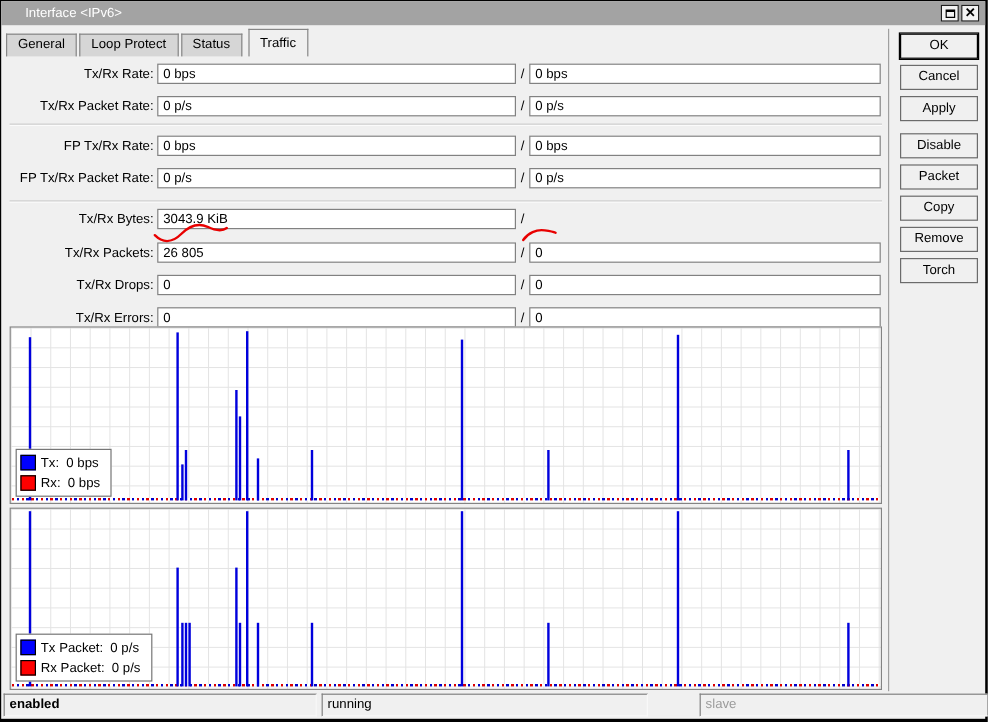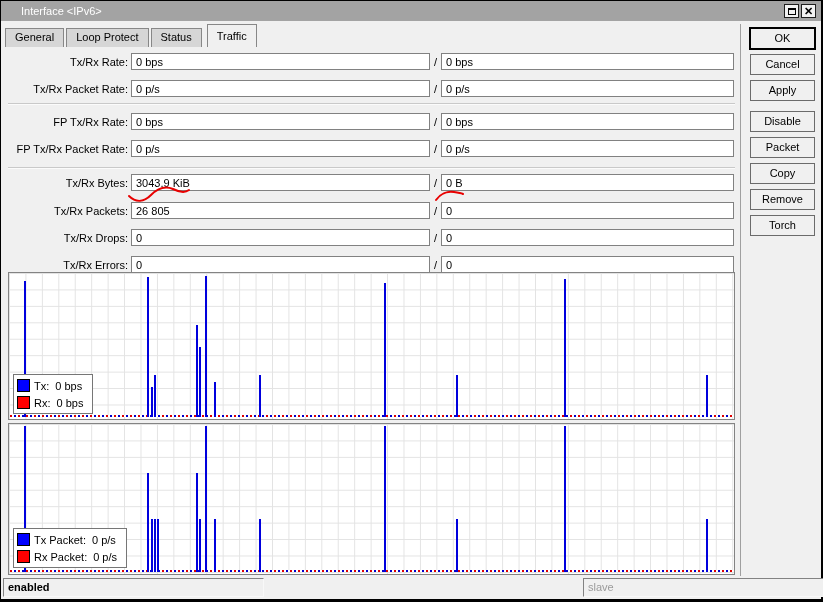--- a/index.html
+++ b/index.html
@@ -104,21 +104,20 @@
     <div class="flabel r3">FP Tx/Rx Packet Rate:</div>
     <div class="field f1 r3">0 p/s</div>
     <div class="slash r3">/</div>
     <div class="field f2 r3">0 p/s</div>
 
     <div class="sep sep2"></div>
 
     <div class="flabel r4">Tx/Rx Bytes:</div>
     <div class="field f1 r4">3043.9 KiB</div>
     <div class="slash r4">/</div>
-    <div class="field f2 r4">0 B</div>
 
     <div class="flabel r5">Tx/Rx Packets:</div>
     <div class="field f1 r5">26 805</div>
     <div class="slash r5">/</div>
     <div class="field f2 r5">0</div>
 
     <div class="flabel r6">Tx/Rx Drops:</div>
     <div class="field f1 r6">0</div>
     <div class="slash r6">/</div>
     <div class="field f2 r6">0</div>
@@ -192,20 +191,21 @@
     <div class="sbtn default b0">OK</div>
     <div class="sbtn b1">Cancel</div>
     <div class="sbtn b2">Apply</div>
     <div class="sbtn b3">Disable</div>
     <div class="sbtn b4">Packet</div>
     <div class="sbtn b5">Copy</div>
     <div class="sbtn b6">Remove</div>
     <div class="sbtn b7">Torch</div>
 
     <div class="sfield s0">enabled</div>
+    <div class="sfield s1">running</div>
     <div class="sfield s2">slave</div>
 
     <svg class="anno" width="820" height="598" viewBox="0 0 820 598">
       <path d="M128,195 C135,202 143,201 150,194 C157,187 165,185 172,188 C178,191 184,192 188,189" fill="none" stroke="#e80000" stroke-width="2" stroke-linecap="round"></path>
       <path d="M435,199 C439,193 446,190 453,191 C457,191.5 460,192 462,193" fill="none" stroke="#e80000" stroke-width="2" stroke-linecap="round"></path>
     </svg>
 
   </div>
 </div>
 

